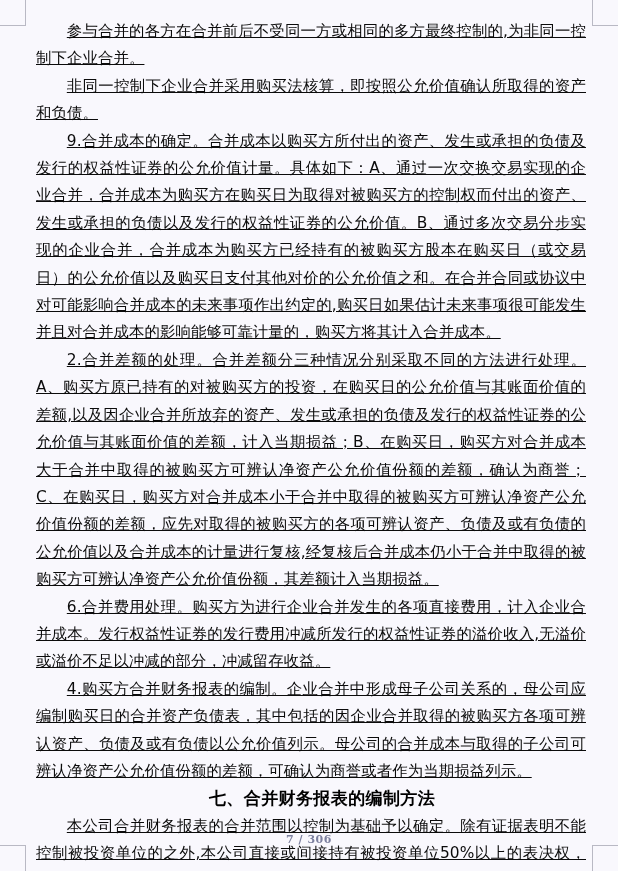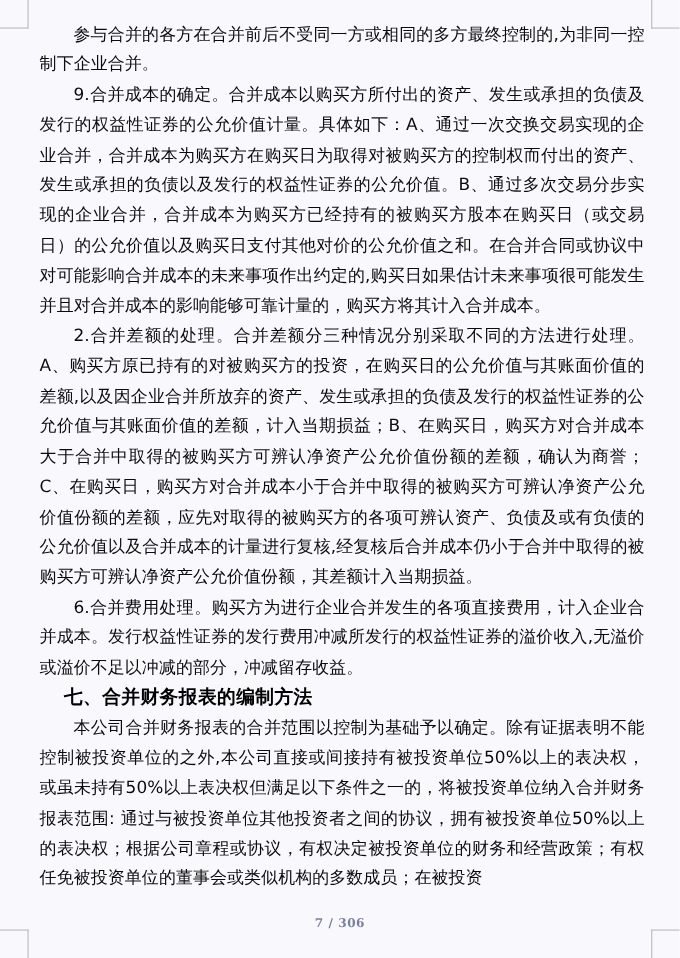--- a/index.html
+++ b/index.html
@@ -40,29 +40,31 @@
   p.para {
     margin: 0;
     font-size: 15.4px;
     line-height: 27.4px;
     color: #0b0b0b;
     text-align: justify;
     text-justify: inter-ideograph;
     text-indent: 2em;
     letter-spacing: 0.1px;
     font-weight: 500;
+    text-decoration: underline;
   }
   h2.heading {
     margin: 0;
     font-size: 17px;
     line-height: 27.4px;
     color: #000000;
     font-weight: bold;
     text-indent: 1.3em;
     letter-spacing: 0.4px;
+    text-align: center;
   }
   .footer {
     position: absolute;
     left: 0;
     right: 0;
     bottom: 25px;
     text-align: center;
     font-size: 11px;
     font-weight: bold;
     color: #7b7f9e;
@@ -75,22 +77,24 @@
 
 <div class="page">
 
   <div class="crop tl"></div>
   <div class="crop tr"></div>
   <div class="crop bl"></div>
   <div class="crop br"></div>
 
   <div class="doc-body">
     <p class="para">参与合并的各方在合并前后不受同一方或相同的多方最终控制的,为非同一控制下企业合并。</p>
+    <p class="para">非同一控制下企业合并采用购买法核算，即按照公允价值确认所取得的资产和负债。</p>
     <p class="para">9.合并成本的确定。合并成本以购买方所付出的资产、发生或承担的负债及发行的权益性证券的公允价值计量。具体如下：A、通过一次交换交易实现的企业合并，合并成本为购买方在购买日为取得对被购买方的控制权而付出的资产、发生或承担的负债以及发行的权益性证券的公允价值。B、通过多次交易分步实现的企业合并，合并成本为购买方已经持有的被购买方股本在购买日（或交易日）的公允价值以及购买日支付其他对价的公允价值之和。在合并合同或协议中对可能影响合并成本的未来事项作出约定的,购买日如果估计未来事项很可能发生并且对合并成本的影响能够可靠计量的，购买方将其计入合并成本。</p>
     <p class="para">2.合并差额的处理。合并差额分三种情况分别采取不同的方法进行处理。A、购买方原已持有的对被购买方的投资，在购买日的公允价值与其账面价值的差额,以及因企业合并所放弃的资产、发生或承担的负债及发行的权益性证券的公允价值与其账面价值的差额，计入当期损益；B、在购买日，购买方对合并成本大于合并中取得的被购买方可辨认净资产公允价值份额的差额，确认为商誉；C、在购买日，购买方对合并成本小于合并中取得的被购买方可辨认净资产公允价值份额的差额，应先对取得的被购买方的各项可辨认资产、负债及或有负债的公允价值以及合并成本的计量进行复核,经复核后合并成本仍小于合并中取得的被购买方可辨认净资产公允价值份额，其差额计入当期损益。</p>
     <p class="para">6.合并费用处理。购买方为进行企业合并发生的各项直接费用，计入企业合并成本。发行权益性证券的发行费用冲减所发行的权益性证券的溢价收入,无溢价或溢价不足以冲减的部分，冲减留存收益。</p>
+    <p class="para">4.购买方合并财务报表的编制。企业合并中形成母子公司关系的，母公司应编制购买日的合并资产负债表，其中包括的因企业合并取得的被购买方各项可辨认资产、负债及或有负债以公允价值列示。母公司的合并成本与取得的子公司可辨认净资产公允价值份额的差额，可确认为商誉或者作为当期损益列示。</p>
     <h2 class="heading">七、合并财务报表的编制方法</h2>
     <p class="para">本公司合并财务报表的合并范围以控制为基础予以确定。除有证据表明不能控制被投资单位的之外,本公司直接或间接持有被投资单位50%以上的表决权，或虽未持有50%以上表决权但满足以下条件之一的，将被投资单位纳入合并财务报表范围: 通过与被投资单位其他投资者之间的协议，拥有被投资单位50%以上的表决权；根据公司章程或协议，有权决定被投资单位的财务和经营政策；有权任免被投资单位的董事会或类似机构的多数成员；在被投资</p>
   </div>
 
   <div class="footer">7 / 306</div>
 
 </div>
 
 </body></html>

